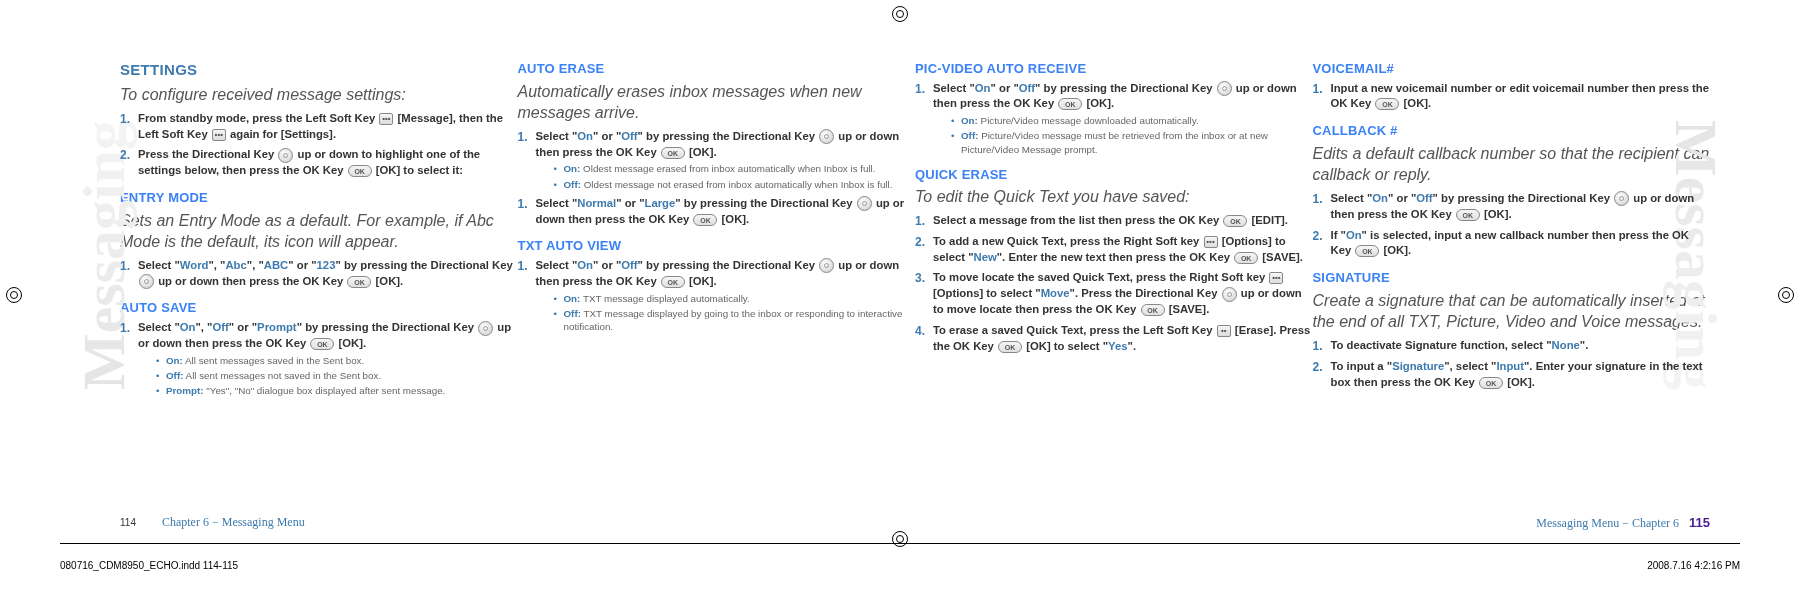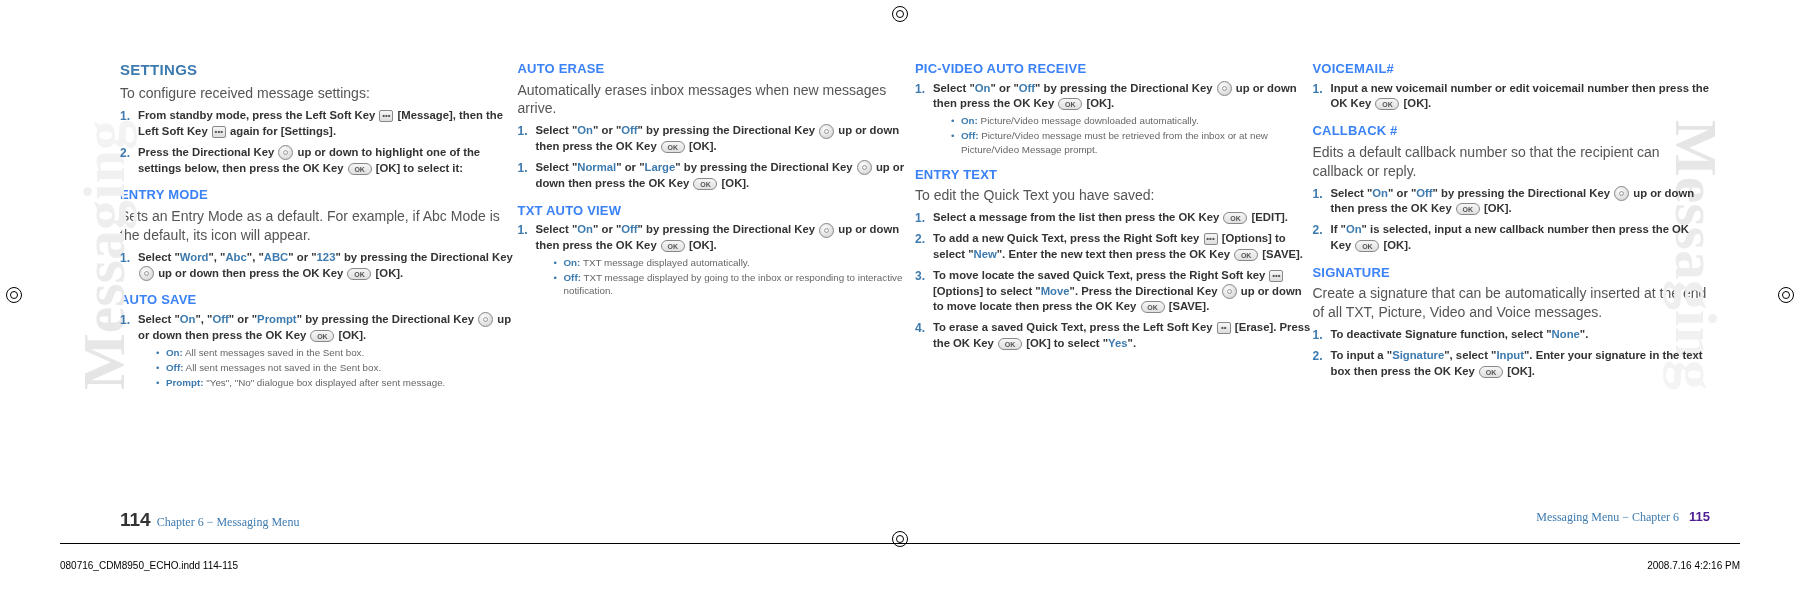--- a/index.html
+++ b/index.html
@@ -12,36 +12,36 @@
   .target.right{right:6px; top:50%; transform:translateY(-50%);}
   .target.bottom{bottom:42px; left:50%; transform:translateX(-50%);}
   .side-label { position:absolute; font-family:"Times New Roman",serif; font-size:60px; font-weight:bold; background:linear-gradient(#e4e4e4,#f4f4f4); -webkit-background-clip:text; color:transparent; writing-mode:vertical-rl; transform:rotate(180deg); letter-spacing:0px; user-select:none;}
   .side-label.left-l{ left:70px; top:120px; }
   .side-label.right-l{ right:70px; top:120px; transform:rotate(0); writing-mode:vertical-rl;}
   .columns { display:flex; height:430px; }
   .col { flex:1 1 0; font-size:11px; line-height:1.35; color:#4a4a4a; }
   h1,h2 { font-family:Arial,sans-serif; }
   .h-settings { color:#3d7aae; font-size:15px; font-weight:bold; margin:0 0 4px; letter-spacing:0.3px;}
   .h-sub { color:#3b82f6; font-size:13px; font-weight:bold; margin:10px 0 3px; letter-spacing:0.2px;}
-  .intro { font-size:14px; color:#555; margin-bottom:5px; }
+  .intro { font-size:16px; color:#555; margin-bottom:5px;font-style:italic; }
   ol.steps { list-style:none; counter-reset: step; margin:2px 0 4px;}
   ol.steps>li{ counter-increment: step; position:relative; padding-left:18px; font-size:11.3px; font-weight:bold; color:#333; margin-bottom:5px; line-height:1.4;}
   ol.steps>li::before{ content: counter(step) "."; position:absolute; left:0; color:#3d7aae; font-weight:bold; font-size:12px;}
   ul.bullets { list-style:none; margin:2px 0 2px 18px;}
   ul.bullets>li{ position:relative; padding-left:10px; font-size:9.8px; color:#666; font-weight:normal; line-height:1.35; margin-bottom:2px;}
   ul.bullets>li::before{ content:"•"; position:absolute; left:0; color:#3d7aae;}
   .blue{ color:#3d7aae;}
   .bblue{ color:#3d7aae; font-weight:bold;}
   .key-oval{ display:inline-block; min-width:24px; height:12px; border:1px solid #888; border-radius:6px; background:linear-gradient(#f6f6f6,#e0e0e0); vertical-align:middle; position:relative; font-size:7px; text-align:center; line-height:11px; color:#555; padding:0 3px; margin:0 1px;}
   .key-sq{ display:inline-block; width:14px; height:12px; border:1px solid #888; border-radius:2px; background:linear-gradient(#f6f6f6,#ddd); vertical-align:middle; font-size:8px; text-align:center; line-height:10px; color:#555; margin:0 1px;}
   .key-round{ display:inline-block; width:15px; height:15px; border:1px solid #888; border-radius:50%; background:radial-gradient(circle at 40% 35%, #fff, #ccc); vertical-align:middle; margin:0 1px; position:relative;}
   .key-round::after{content:""; position:absolute; inset:4px; border:1px solid #999; border-radius:50%;}
   .footer-line{ position:absolute; bottom:58px; left:120px; right:90px; display:flex; justify-content:space-between; font-family:"Times New Roman",serif; font-size:12px;}
   .footer-line .pg-l{ color:#333;}
-  .footer-line .pg-l .num{font-weight:bold; font-family:Arial; font-size:19px; margin-right:6px;}
+  .footer-line .pg-l .num{font-weight:normal; font-family:Arial; font-size:10px; margin-right:26px;}
   .footer-line .chap{ color:#3d7aae;}
   .footer-line .pg-r .num{font-weight:bold; font-family:Arial; font-size:13px; margin-left:10px; color:#4c1d95;}
   .meta-bar{ position:absolute; bottom:18px; left:60px; right:60px; border-top:1px solid #000; padding-top:16px; display:flex; justify-content:space-between; font-family:Arial; font-size:10px; color:#000;}
 </style>
 </head>
 <body>
 
 <div class="page-wrap">
   <div class="target top"></div>
   <div class="target left"></div>
@@ -75,20 +75,24 @@
           </ul>
         </li>
       </ol>
     </div>
 
     <div class="col">
       <h2 class="h-sub" style="margin-top:0">AUTO ERASE</h2>
       <p class="intro">Automatically erases inbox messages when new messages arrive.</p>
       <ol class="steps">
         <li><span>Select "</span><span class="blue">On</span><span>" or "</span><span class="blue">Off</span><span>" by pressing the Directional Key </span><span class="key-round"></span><span> up or down then press the OK Key </span><span class="key-oval">OK</span><span> [OK].</span>
+          <ul class="bullets">
+            <li><span class="bblue">On:</span><span> Oldest message erased from inbox automatically when Inbox is full.</span></li>
+            <li><span class="bblue">Off:</span><span> Oldest message not erased from inbox automatically when Inbox is full.</span></li>
+          </ul>
         </li>
       </ol>
       <ol class="steps">
         <li><span>Select "</span><span class="blue">Normal</span><span>" or "</span><span class="blue">Large</span><span>" by pressing the Directional Key </span><span class="key-round"></span><span> up or down then press the OK Key </span><span class="key-oval">OK</span><span> [OK].</span></li>
       </ol>
       <h2 class="h-sub">TXT AUTO VIEW</h2>
       <ol class="steps">
         <li><span>Select "</span><span class="blue">On</span><span>" or "</span><span class="blue">Off</span><span>" by pressing the Directional Key </span><span class="key-round"></span><span> up or down then press the OK Key </span><span class="key-oval">OK</span><span> [OK].</span>
           <ul class="bullets">
             <li><span class="bblue">On:</span><span> TXT message displayed automatically.</span></li>
@@ -101,21 +105,21 @@
     <div class="col">
       <h2 class="h-sub" style="margin-top:0">PIC-VIDEO AUTO RECEIVE</h2>
       <ol class="steps">
         <li><span>Select "</span><span class="blue">On</span><span>" or "</span><span class="blue">Off</span><span>" by pressing the Directional Key </span><span class="key-round"></span><span> up or down then press the OK Key </span><span class="key-oval">OK</span><span> [OK].</span>
           <ul class="bullets">
             <li><span class="bblue">On:</span><span> Picture/Video message downloaded automatically.</span></li>
             <li><span class="bblue">Off:</span><span> Picture/Video message must be retrieved from the inbox or at new Picture/Video Message prompt.</span></li>
           </ul>
         </li>
       </ol>
-      <h2 class="h-sub">ENTRY TEXT</h2>
+      <h2 class="h-sub">QUICK ERASE</h2>
       <p class="intro">To edit the Quick Text you have saved:</p>
       <ol class="steps">
         <li><span>Select a message from the list then press the OK Key </span><span class="key-oval">OK</span><span> [EDIT].</span></li>
         <li><span>To add a new Quick Text, press the Right Soft key </span><span class="key-sq">•••</span><span> [Options] to select "</span><span class="blue">New</span><span>". Enter the new text then press the OK Key </span><span class="key-oval">OK</span><span> [SAVE].</span></li>
         <li><span>To move locate the saved Quick Text, press the Right Soft key </span><span class="key-sq">•••</span><span> [Options] to select "</span><span class="blue">Move</span><span>". Press the Directional Key </span><span class="key-round"></span><span> up or down to move locate then press the OK Key </span><span class="key-oval">OK</span><span> [SAVE].</span></li>
         <li><span>To erase a saved Quick Text, press the Left Soft Key </span><span class="key-sq">••</span><span> [Erase]. Press the OK Key </span><span class="key-oval">OK</span><span> [OK] to select "</span><span class="blue">Yes</span><span>".</span></li>
       </ol>
     </div>
 
     <div class="col">

